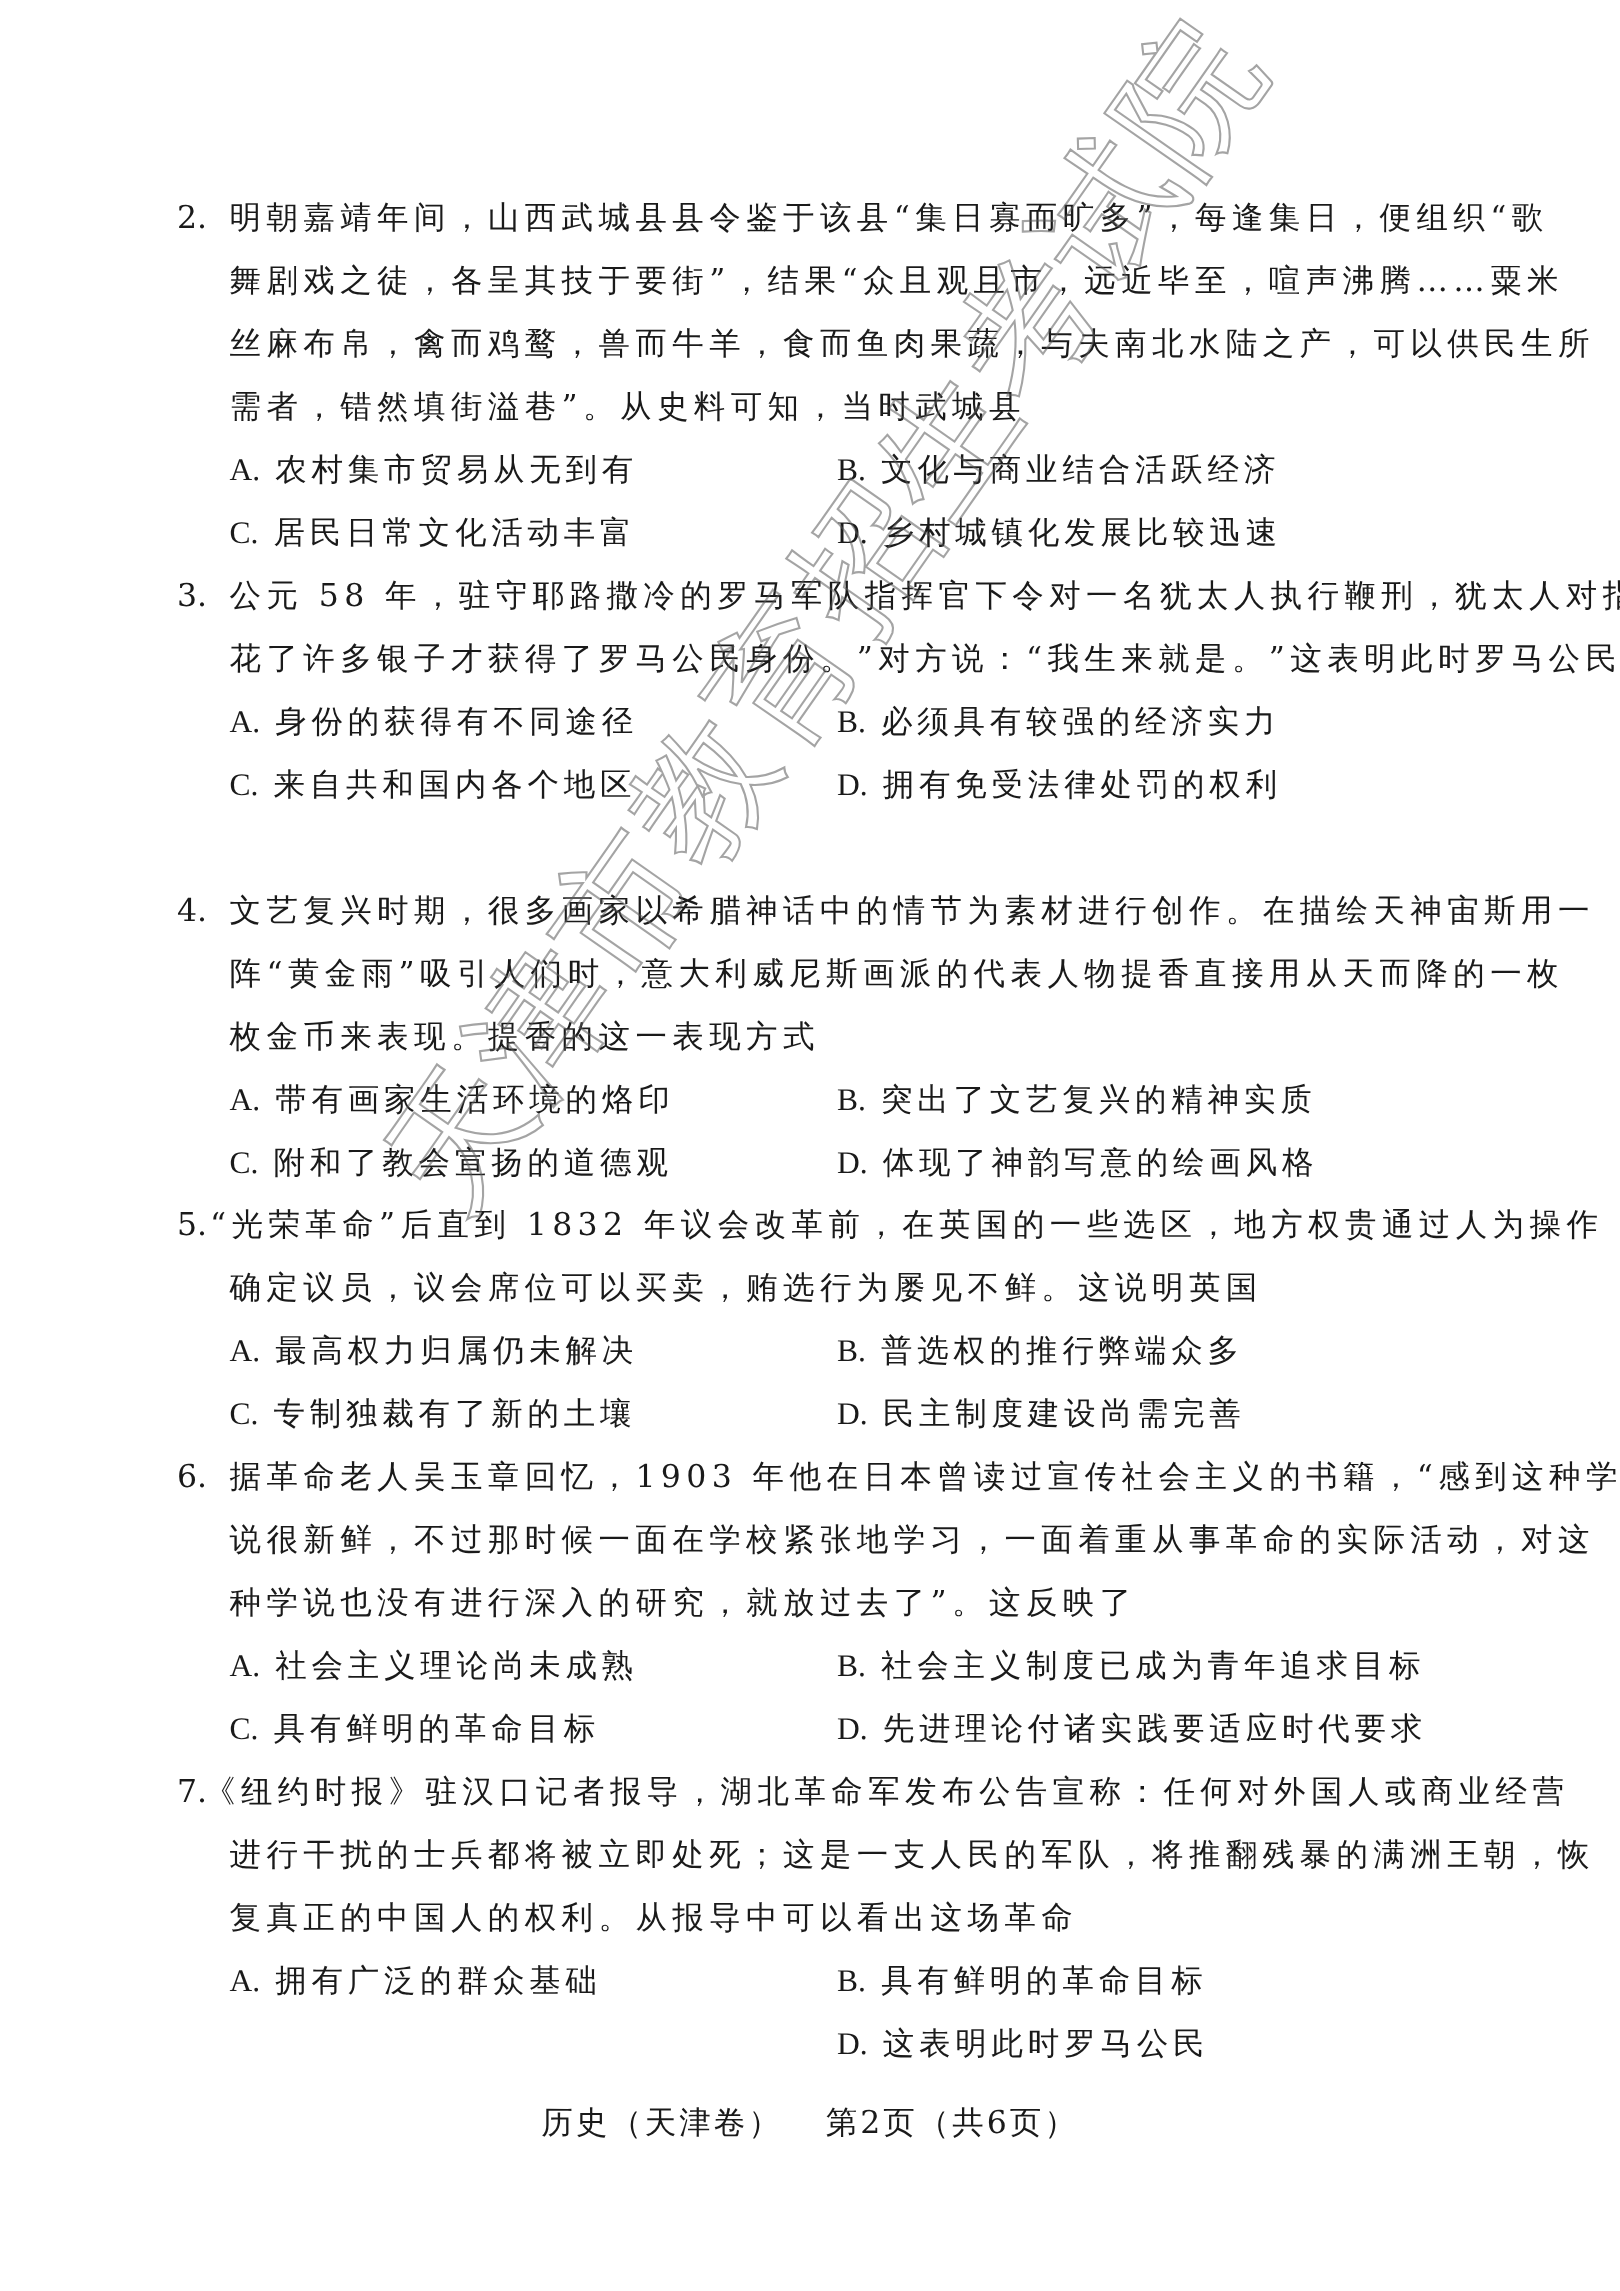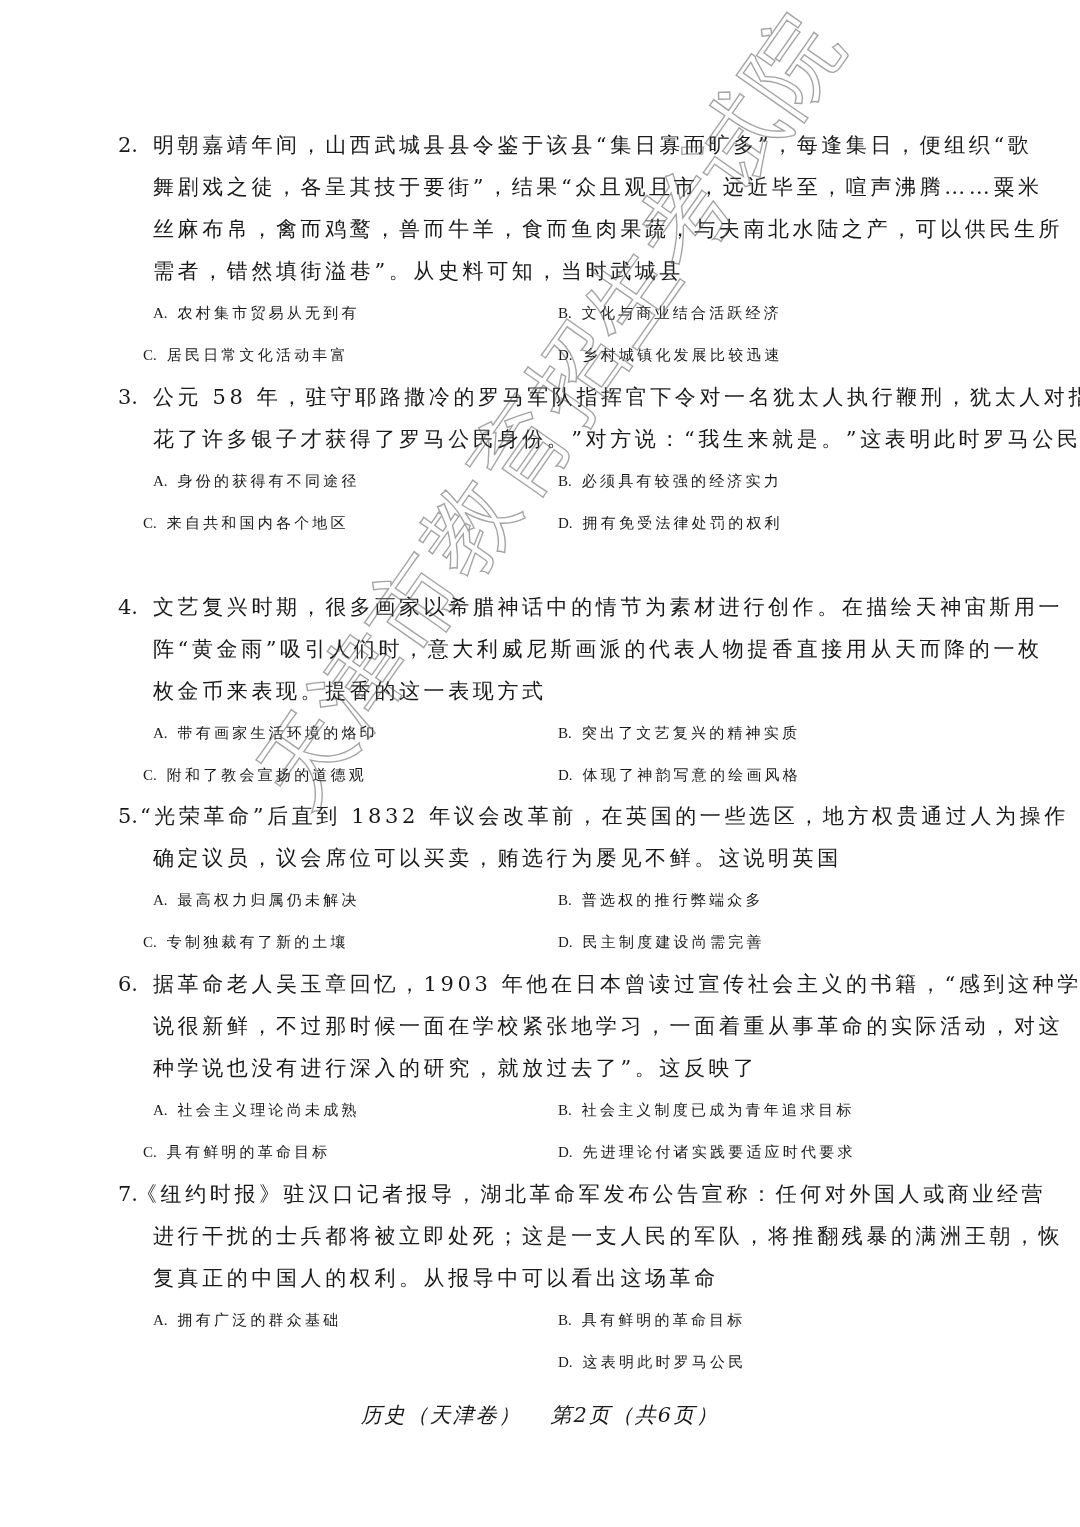--- a/index.html
+++ b/index.html
@@ -49,44 +49,44 @@
     left: 6px;
   }
   .options {
     position: relative;
     height: 84px;
   }
   .opt {
     position: absolute;
     height: 42px;
     line-height: 42px;
-    font-size: 15px;
+    font-size: 21px;
     white-space: nowrap;
     letter-spacing: 3.2px;
   }
   .opt-a { left: 35px; top: 0; }
   .opt-b { left: 440px; top: 0; }
-  .opt-c { left: 25px; top: 42px; }
+  .opt-c { left: 35px; top: 42px; }
   .opt-d { left: 440px; top: 42px; }
   .opt-letter {
     font-family: "Liberation Serif", serif;
     letter-spacing: 0;
     margin-right: 10px;
   }
   .footer {
     position: absolute;
     top: 1395px;
     left: 0;
     width: 1080px;
     text-align: center;
     font-size: 21px;
     letter-spacing: 2px;
     line-height: 40px;
   }
-  .footer span { margin: 0 10px; font-style: italic; }
+  .footer span { margin: 0 10px; }
   .watermark {
     position: absolute;
     left: 230px;
     top: 760px;
     font-size: 92px;
     color: rgba(0,0,0,0);
     -webkit-text-stroke: 1.4px rgba(90,90,90,0.55);
     transform: rotate(-55deg);
     transform-origin: left top;
     white-space: nowrap;

